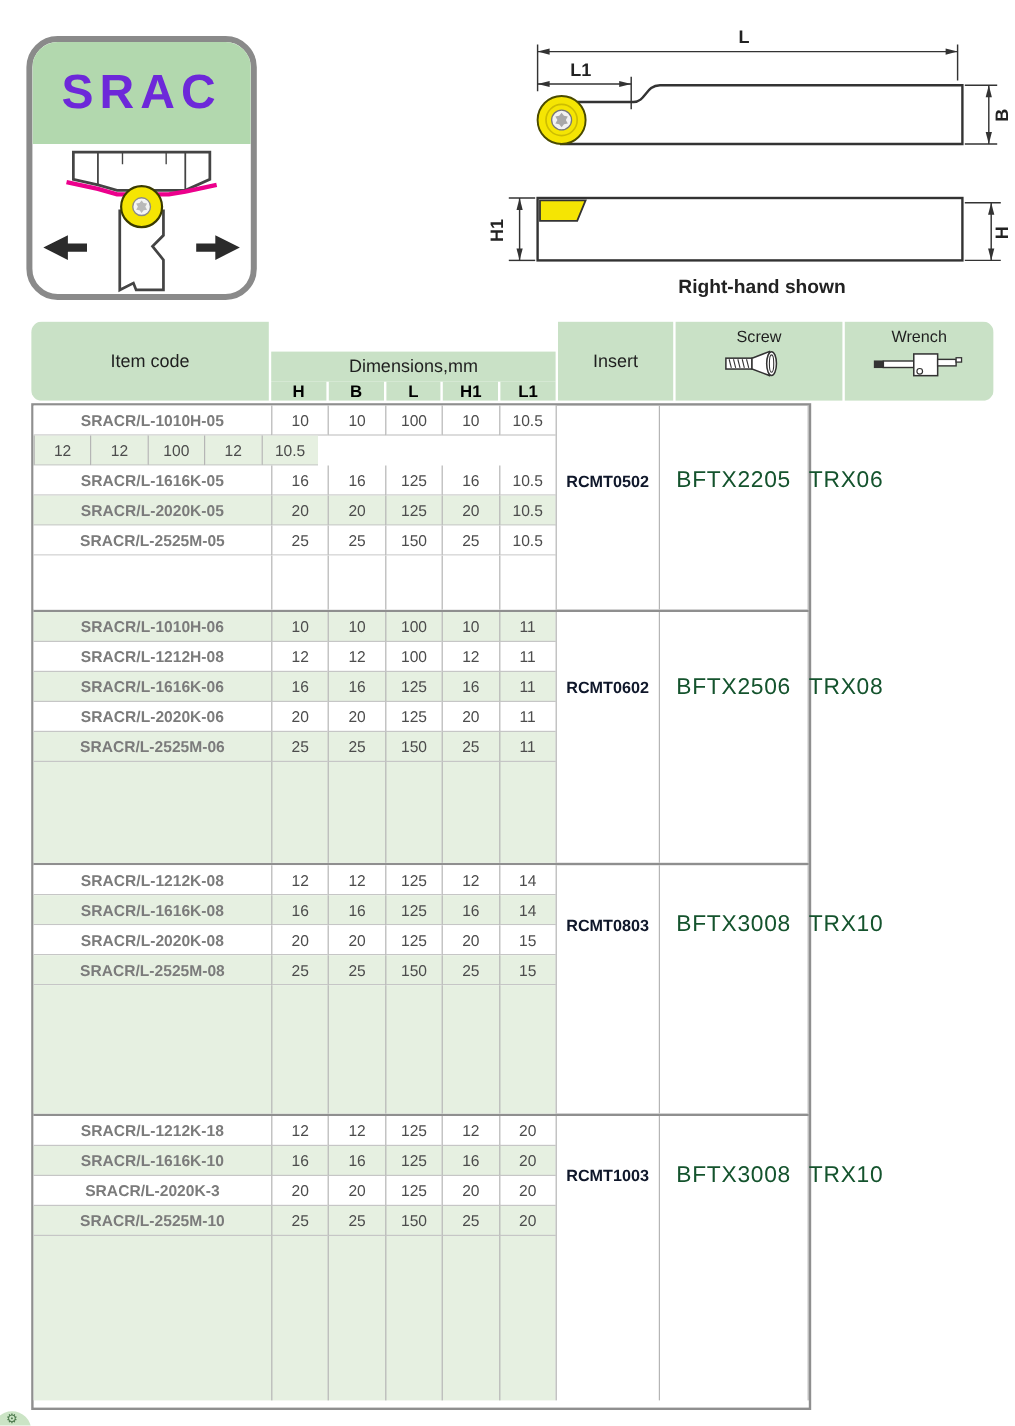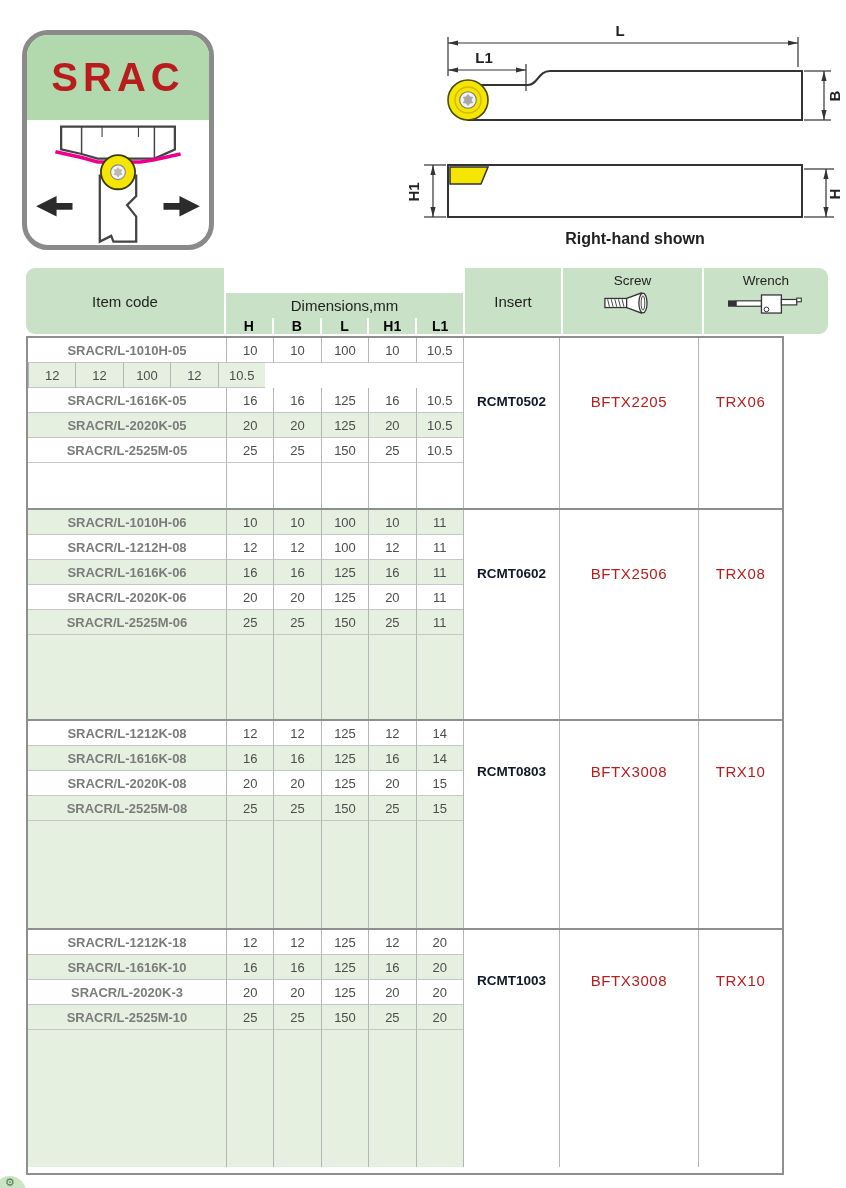--- a/index.html
+++ b/index.html
@@ -3,21 +3,21 @@
 <meta charset="utf-8">
 <style>
   * { margin:0; padding:0; box-sizing:border-box; }
   html,body { width:846px; height:1188px; background:#fff; overflow:hidden;
     font-family:"Liberation Sans", sans-serif; position:relative; }
 
   
   .badge { position:absolute; left:22px; top:30px; width:192px; height:220px;
     border:5px solid #8a8a8a; border-radius:26px; background:#fff; overflow:hidden; }
   .badge-head { height:85px; background:#b2d8ae; display:flex; align-items:center; justify-content:center; }
-  .badge-title { color:#b91c1c; font-size:40px; font-weight:bold; letter-spacing:5px; }
+  .badge-title { color:#6d28d9; font-size:40px; font-weight:bold; letter-spacing:5px; }
   .badge-art { position:absolute; left:0; top:88px; width:182px; height:128px; }
 
   
   .drawings { position:absolute; left:388px; top:14px; width:460px; height:246px; }
   .drawings text { font-family:"Liberation Sans", sans-serif; fill:#222; }
   .dimlabel { font-size:15px; font-weight:bold; }
   .caption  { font-size:16px; font-weight:bold; }
 
   
   .thead { position:absolute; left:26px; top:268px; width:802px; height:66px;
@@ -29,42 +29,42 @@
   .h-dims-top { background:#c9e1c6; height:31px; display:flex; align-items:center; justify-content:center; }
   .h-dims-bot { flex:1; display:flex; gap:2px; }
   .h-sub { flex:1; background:#c9e1c6; display:flex; align-items:center; justify-content:center;
     font-weight:bold; font-size:14px; }
   .h-insert { flex:0 0 96px; }
   .h-tool { flex:0 0 139px; flex-direction:column; justify-content:flex-start; padding-top:5px; gap:3px; }
   .h-tool.last { flex:1; }
   .h-tool .tlabel { font-size:13.5px; }
 
   
-  .ttable { position:absolute; left:26px; top:336px; width:758px; height:839px;
+  .ttable { position:absolute; left:26px; top:336px; width:650px; height:839px;
     border:2px solid #8f8f8f; background:#fff; }
   .group { display:flex; width:100%; }
   .group + .group { border-top:2px solid #8f8f8f; }
   .left-col { width:435px; display:flex; flex-direction:column; }
   .t-row { display:flex; height:25px; flex:0 0 25px; }
   .cell { height:100%; display:flex; align-items:center; justify-content:center;
     border-bottom:1px solid #c6c6c6; }
   .code-cell { width:198px; color:#7b7b7b; font-weight:bold; font-size:13px; }
   .dim-cell  { width:47.4px; border-left:1px solid #b5b5b5; color:#4c4c4c; font-size:13px; }
   .filler { flex:1; display:flex; }
   .filler .fcell { height:100%; }
   .filler .fcode { width:198px; }
   .filler .fdim  { width:47.4px; border-left:1px solid #b5b5b5; }
   .side-cell { position:relative; border-left:1px solid #b5b5b5; }
   .side-insert { width:96px; }
   .side-screw  { width:139px; }
   .side-wrench { flex:1; }
   .side-cell span { position:absolute; left:0; right:0; text-align:center;
     transform:translateY(-50%); }
   .insert-text { color:#0f172a; font-weight:bold; font-size:13.5px; }
-  .gray-text   { color:#b91c1c; font-size:15px; letter-spacing:0.6px; }
+  .gray-text   { color:#14532d; font-size:19px; letter-spacing:0.6px; }
 
   
   .foot-logo { position:absolute; left:-6px; top:1176px; width:32px; height:32px;
     border-radius:50%; background:#cbe4c5; display:flex; justify-content:center;
     color:#4e7a4e; font-size:11px; }
 </style>
 </head>
 <body>
 
 <div class="badge">

